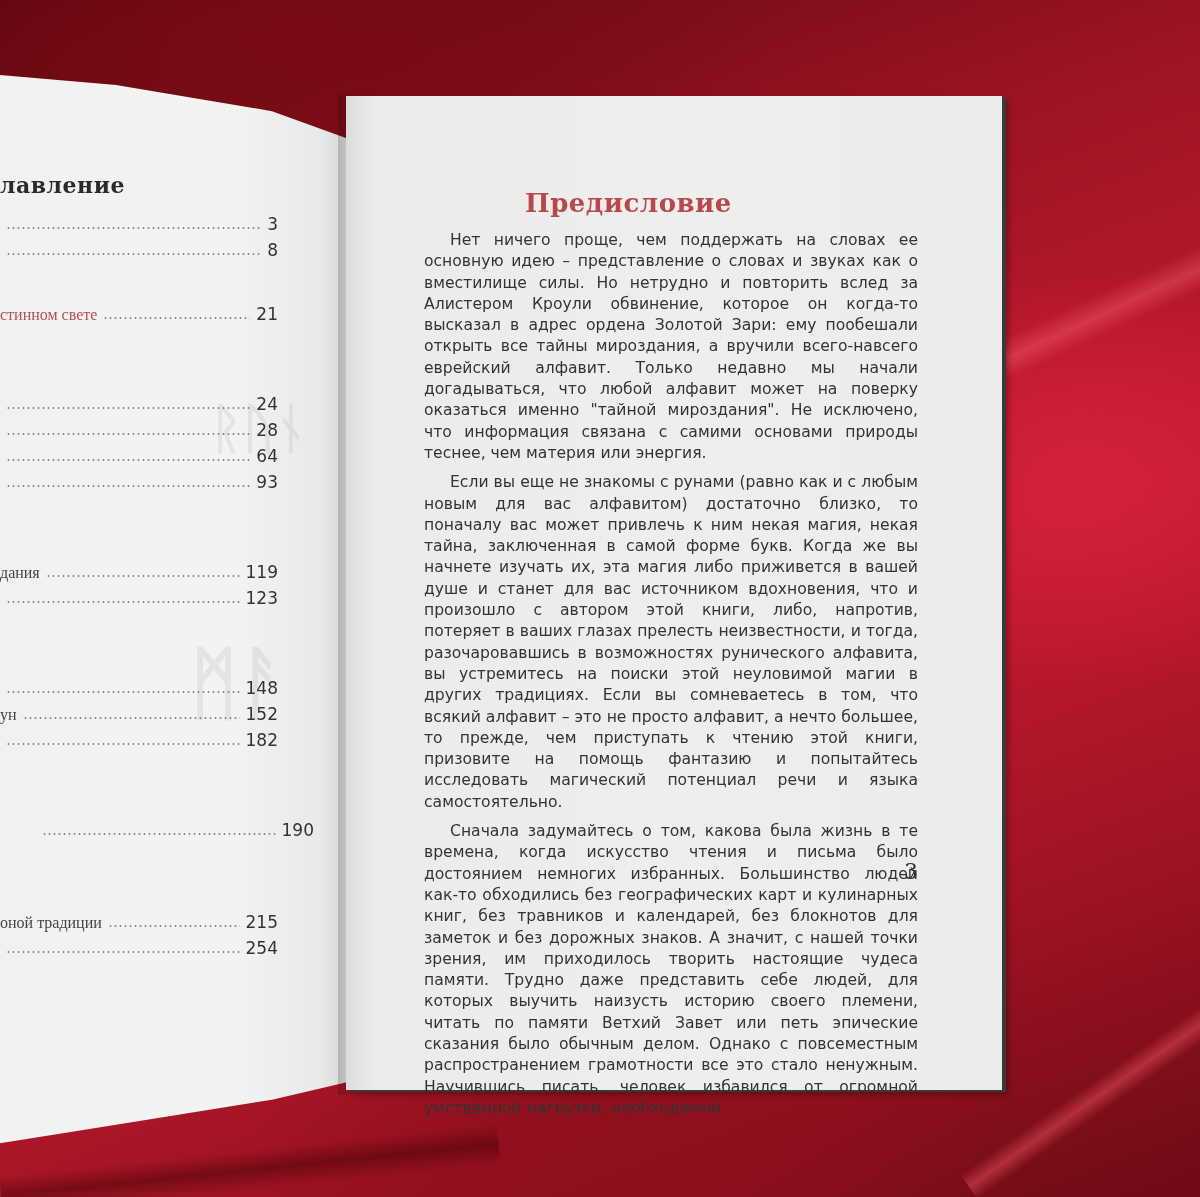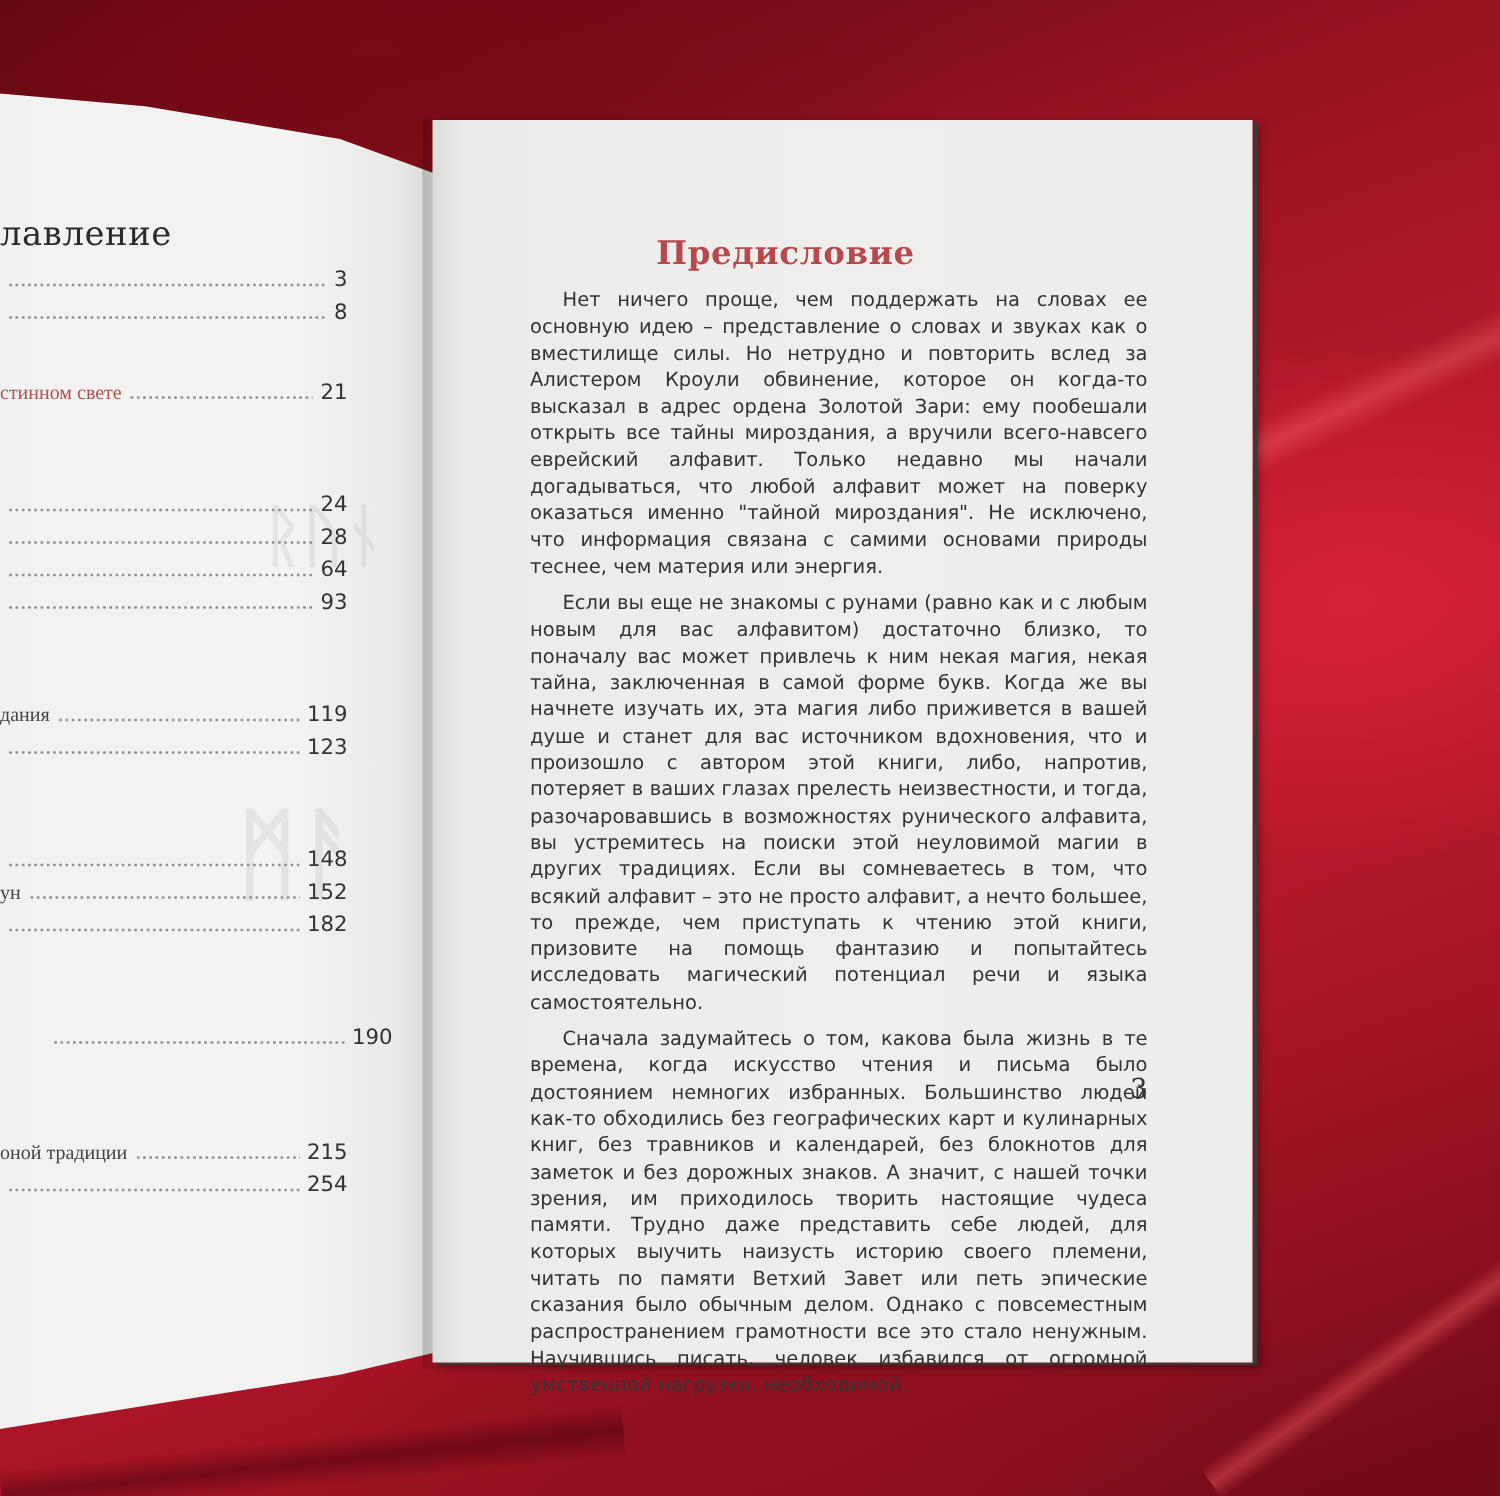--- a/index.html
+++ b/index.html
@@ -24,21 +24,21 @@
 
   
   .page-left {
     position: absolute; left: -40px; top: 26px; width: 390px; height: 1135px;
     background: linear-gradient(90deg, #f1f1ef 0%, #f3f3f1 70%, #e9e9e7 92%, #d6d6d4 100%);
     border-radius: 0 60px 0 0 / 0 40px 0 0;
     clip-path: polygon(0 4%, 40% 5.2%, 80% 7.5%, 100% 10%, 100% 93%, 80% 94.6%, 40% 96.8%, 0 99%);
   }
   .toc-title {
     position: absolute; left: 0px; top: 146px;
-    font-family: "DejaVu Serif", serif; font-weight: normal; font-size: 27px;
+    font-family: "DejaVu Serif", serif; font-weight: bold; font-size: 22px;
     color: #2a2a2a; letter-spacing: 0.5px;
   }
   .toc-row {
     position: absolute; left: 0; width: 278px; height: 24px;
     display: flex; align-items: flex-end;
     font-family: "DejaVu Sans", sans-serif; font-size: 16px; color: #444;
   }
   .toc-row .label { white-space: nowrap; padding-right: 6px; color: #444; font-family: Liberation Serif, serif; }
   .toc-row .label.red { color: #b05052; }
   .toc-row .dots {

